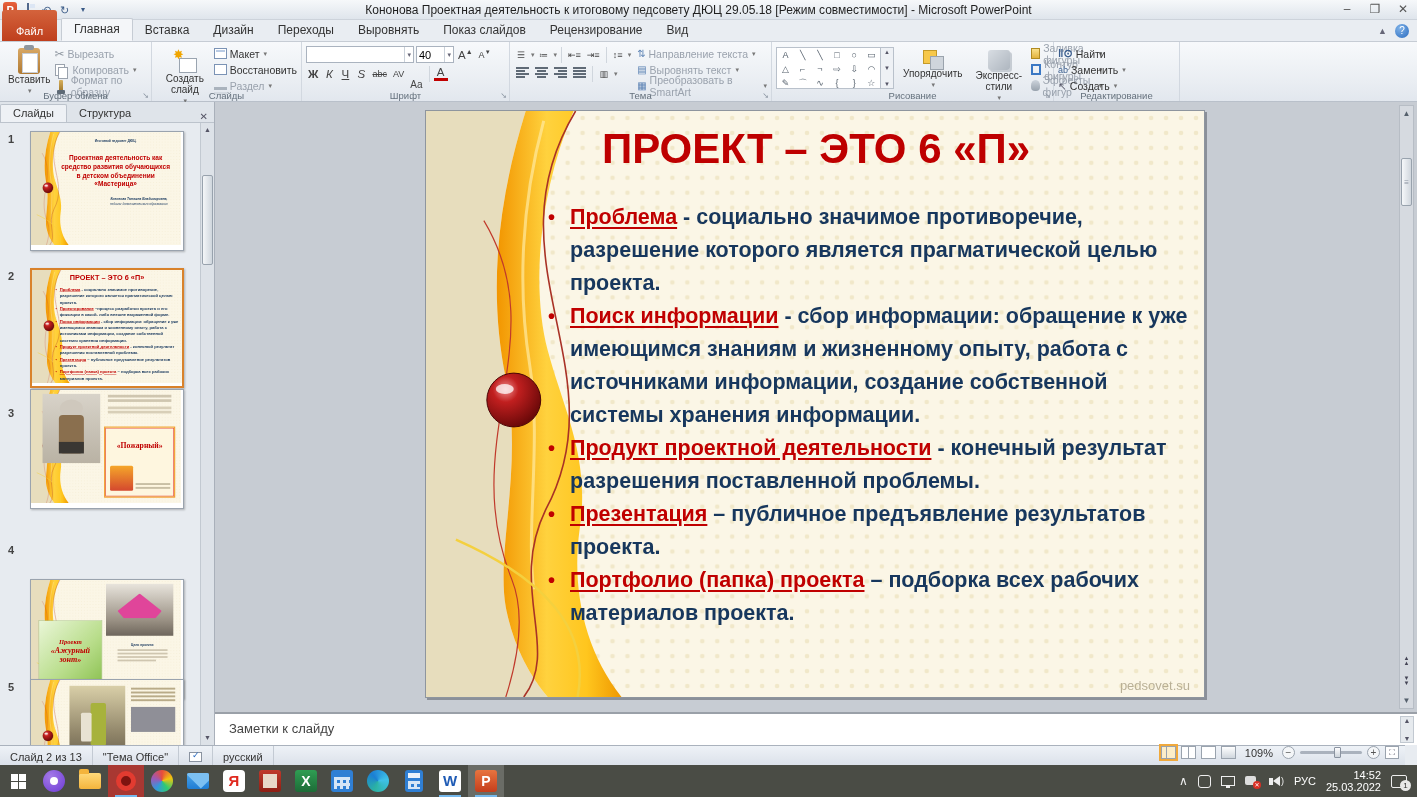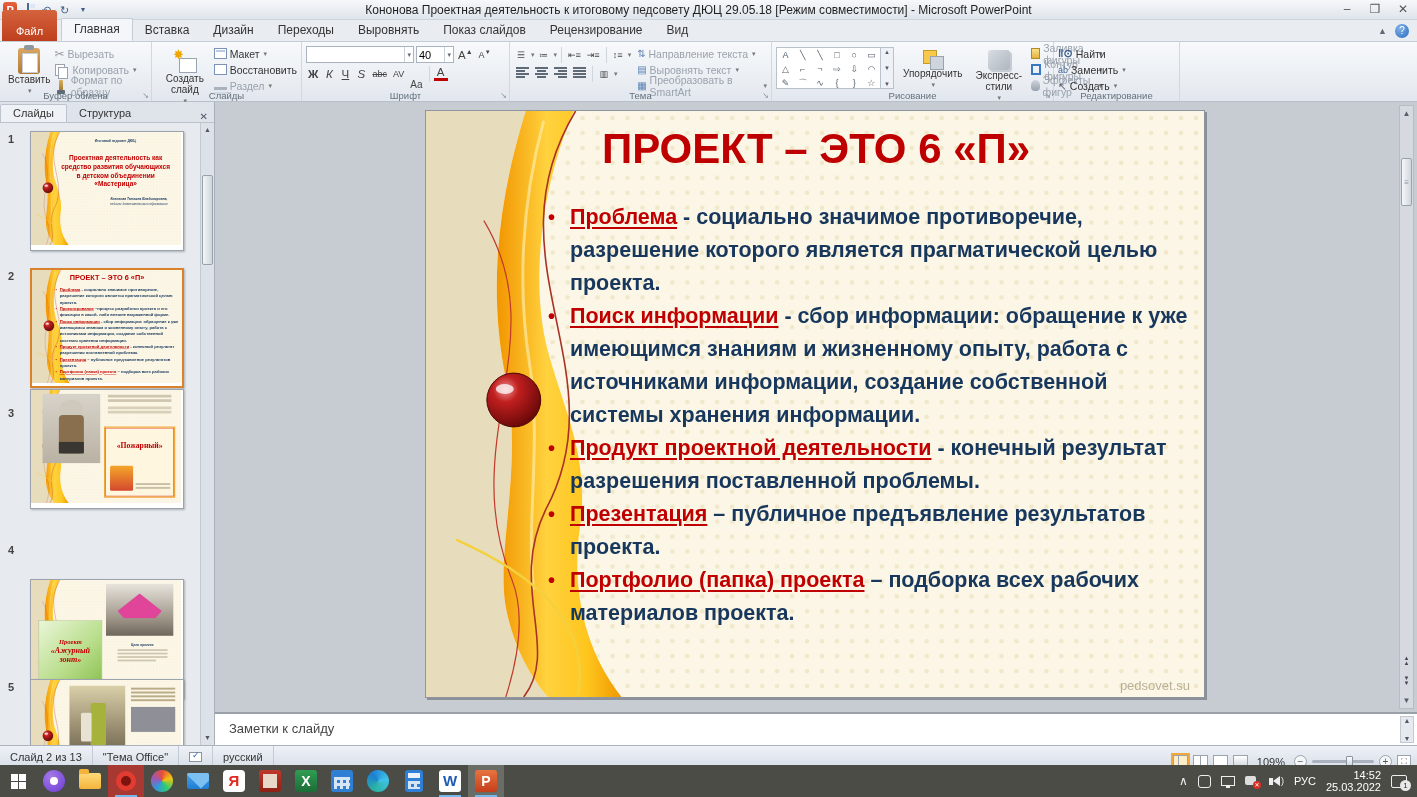--- a/index.html
+++ b/index.html
@@ -117,22 +117,22 @@
   .vthumb:after { content:"≡"; display:block; text-align:center; font-size:8px; color:#8a93a0; line-height:48px; }
   .dblbtn { position:absolute; left:0; width:13px; height:16px; text-align:center; }
   .dblbtn span { display:block; font-size:6px; line-height:5px; color:#445; }
 
   .notes { height:33px; background:#fff; border-top:2px solid #9aa0a8; position:relative; }
   .notes-text { position:absolute; left:14px; top:7px; font-size:13px; color:#444; }
   .nscroll { position:absolute; right:3px; top:2px; bottom:2px; width:14px; background:#e6eaee; border:1px solid #c2c9d1;
     display:flex; flex-direction:column; justify-content:space-between; font-size:7px; color:#556; text-align:center; }
 
   
-  .statusbar { position:absolute; top:745px; left:0; right:0; height:23px;
-    background:linear-gradient(#eef2f7,#d9dfe8); border-top:1px solid #aab2bd; display:flex; align-items:flex-end; font-size:11px; color:#333; }
+  .statusbar { position:absolute; top:745px; left:0; right:12px; height:23px;
+    background:linear-gradient(#eef2f7,#d9dfe8); border-top:1px solid #aab2bd; display:flex; align-items:flex-start; font-size:11px; color:#333; }
   .sitem { padding:0 10px; border-right:1px solid #c3cad3; height:100%; display:flex; align-items:center; gap:5px; }
   .book-ic { width:13px; height:10px; background:#fff; border:1px solid #8a93a0; position:relative; }
   .book-ic:before { content:"✓"; position:absolute; left:2px; top:-3px; color:#2a6bbf; font-size:9px; }
   .sright { margin-left:auto; display:flex; align-items:center; gap:5px; padding-right:6px; }
   .view-ic { width:15px; height:13px; border:1px solid #9aa3ae; background:#fff; position:relative; }
   .view-ic.sel { outline:2px solid #f0a93c; outline-offset:0; background:#fdeec9; }
   .zoombtn { width:13px; height:13px; border:1px solid #9aa3ae; border-radius:50%; background:#f4f6f8; text-align:center; line-height:11px; font-size:10px; color:#555; }
   .ztrack { width:62px; height:3px; background:#aab2bd; position:relative; border-radius:2px; }
   .zthumb { position:absolute; left:55%; top:-4px; width:7px; height:11px; background:linear-gradient(#fdfdfe,#cdd4db); border:1px solid #8a93a0; border-radius:1px; }
   .fit-ic { width:14px; height:13px; border:1px solid #9aa3ae; background:#fff; font-size:8px; text-align:center; line-height:12px; color:#556; }

